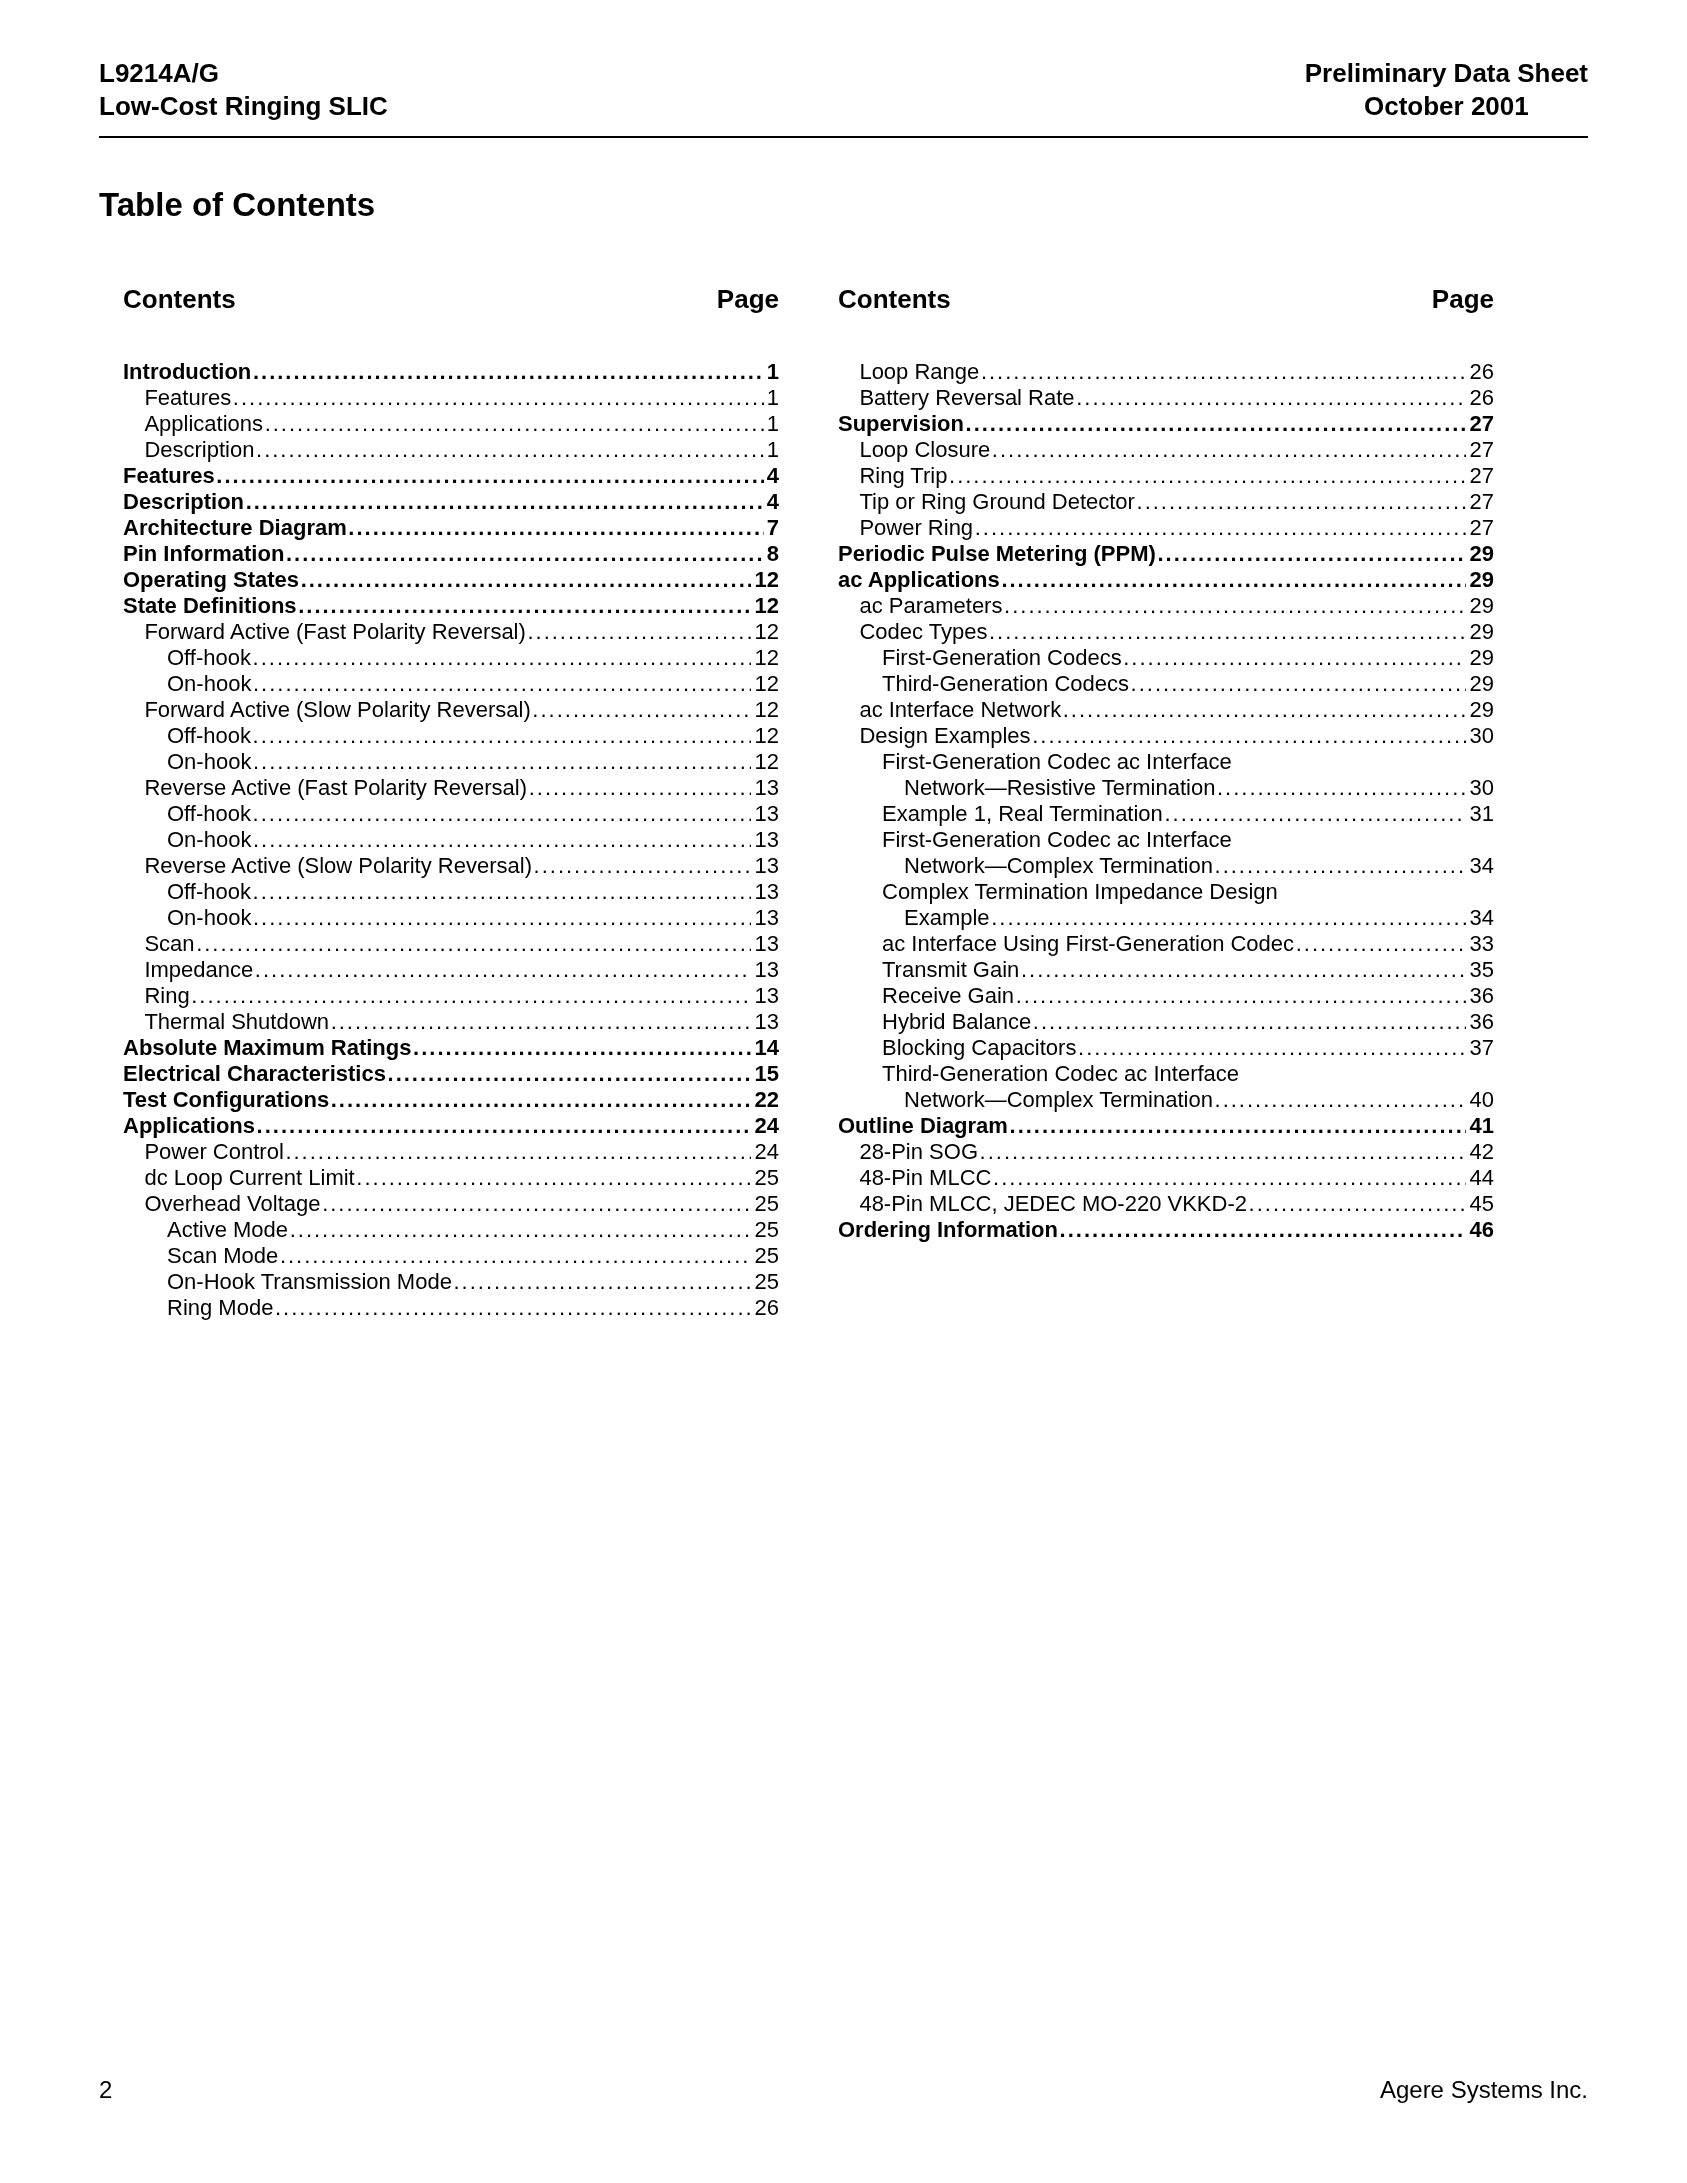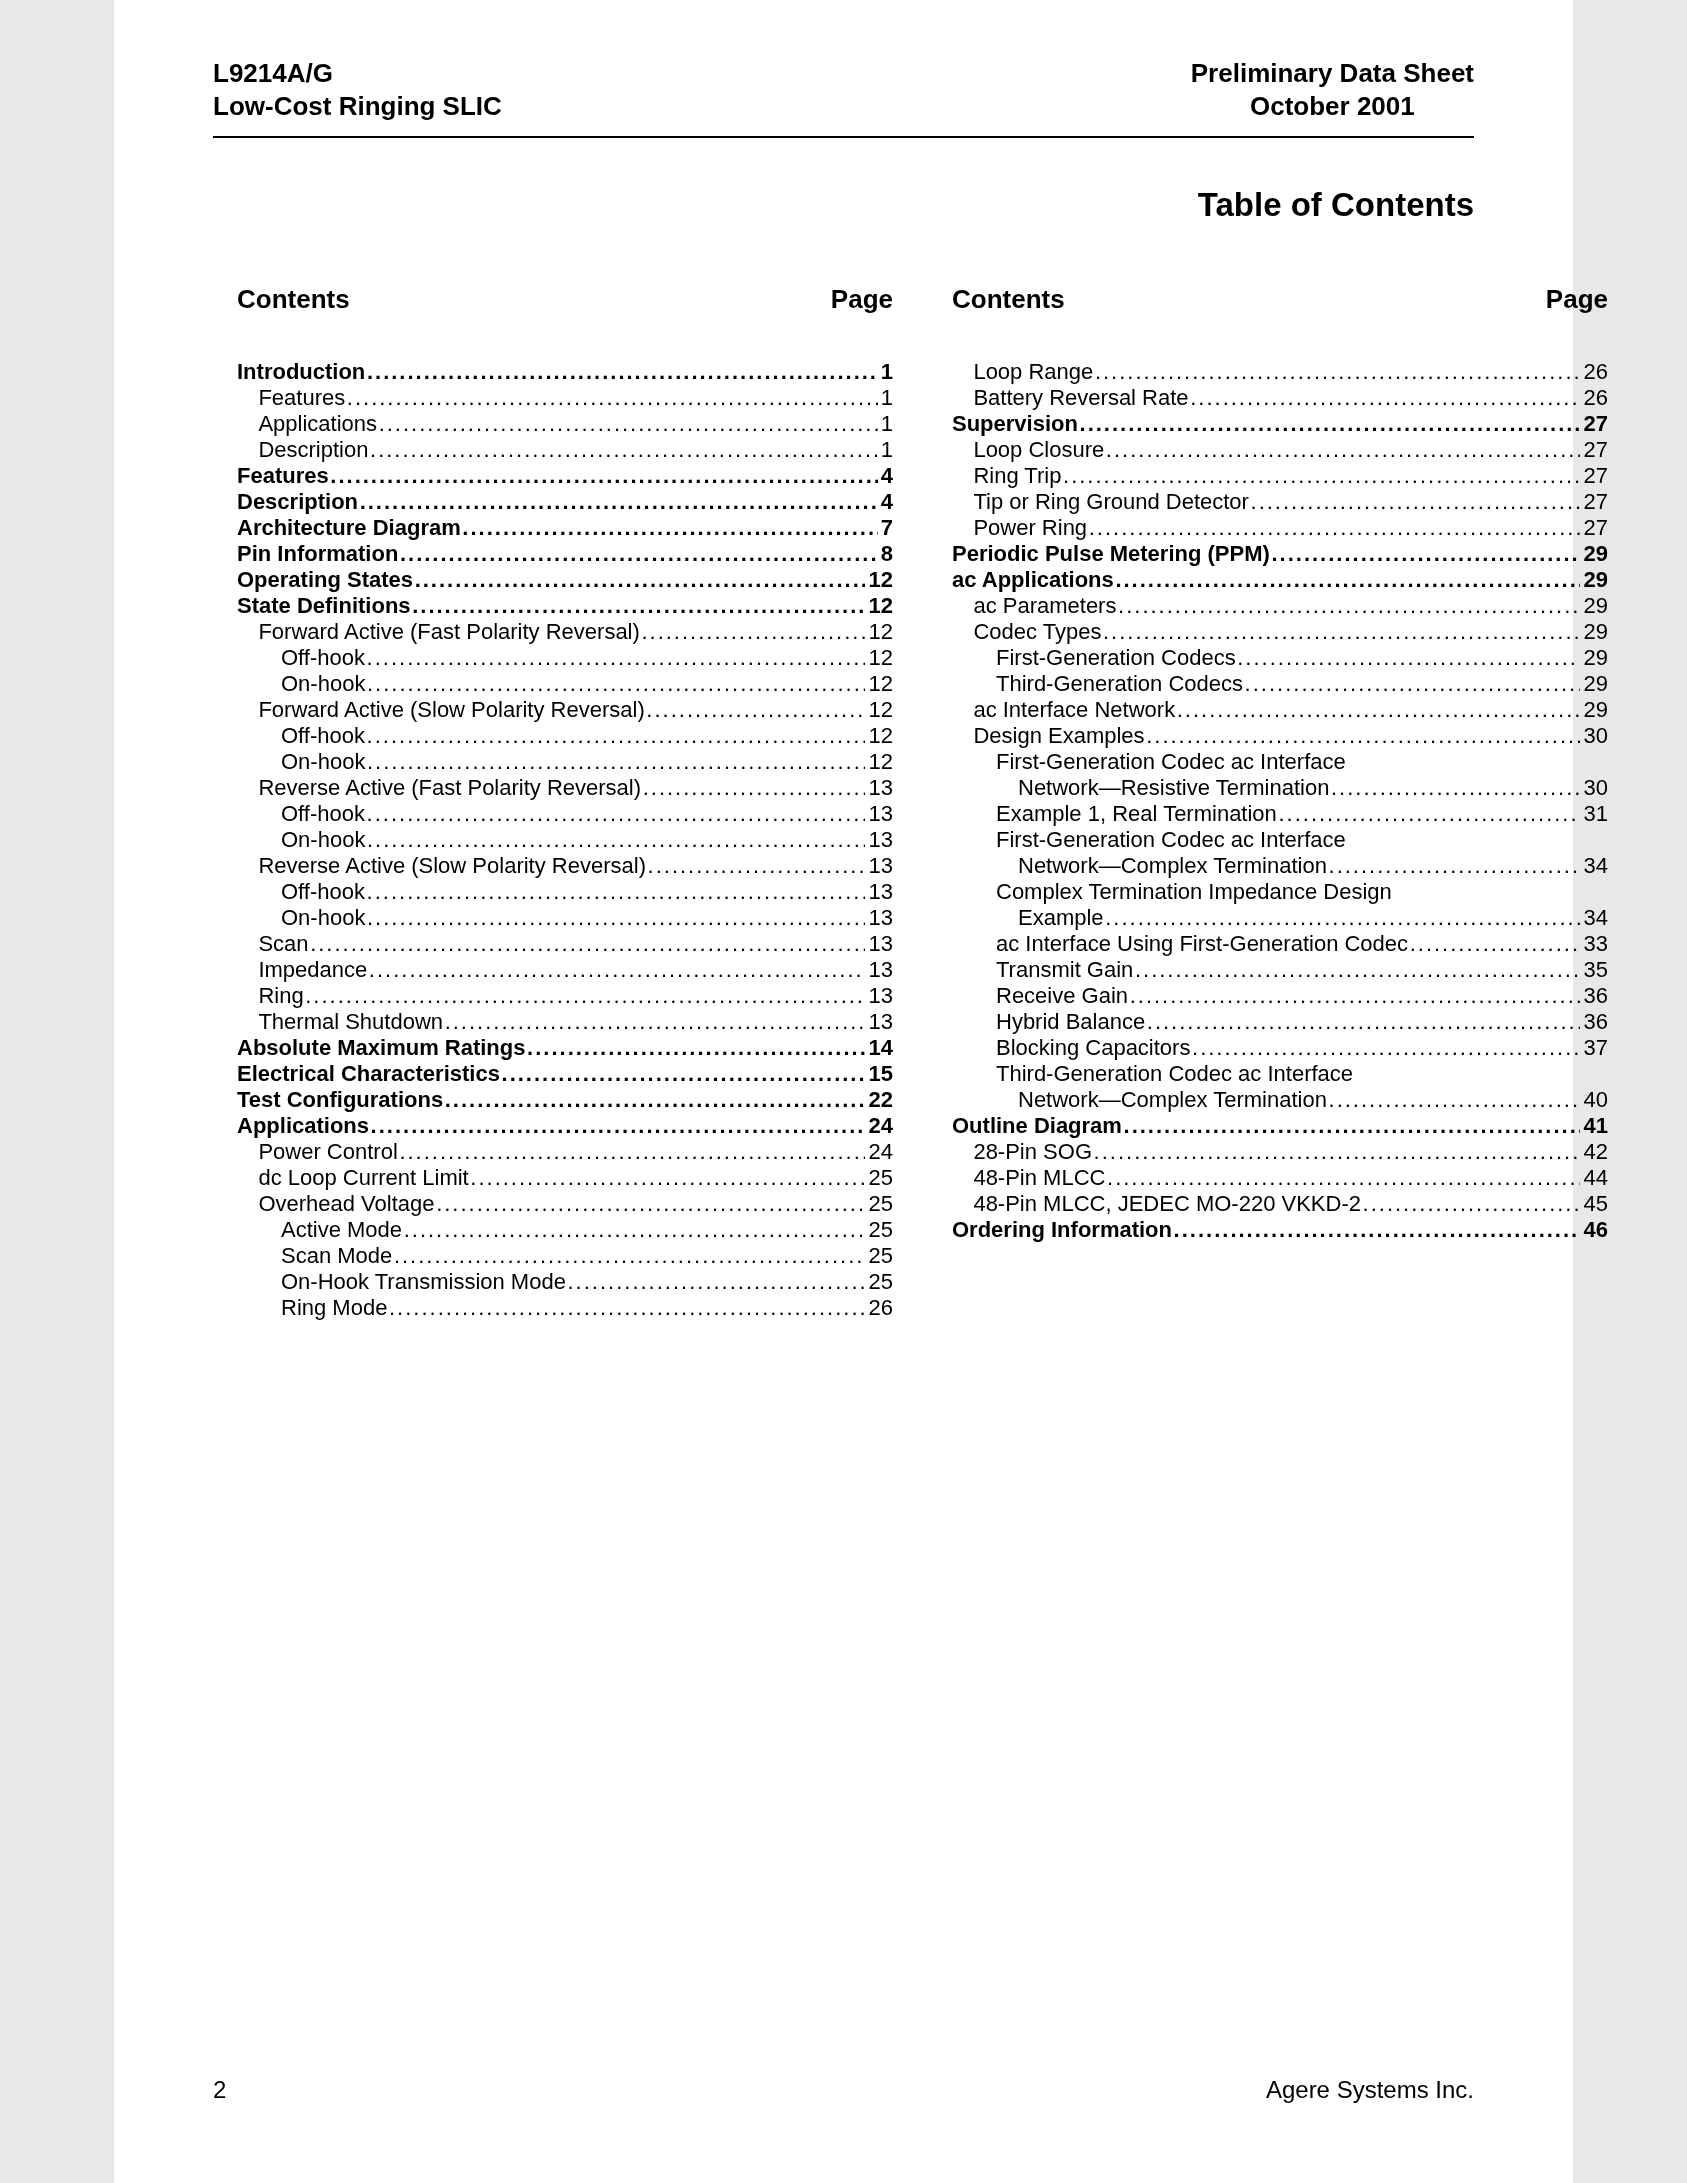--- a/index.html
+++ b/index.html
@@ -1,41 +1,41 @@
 <!DOCTYPE html>
 <html style="font-size:12.7px"><head>
 <meta charset="utf-8">
 <style>
   * { margin: 0; padding: 0; box-sizing: border-box; }
   html, body { background: #e8e8e8; }
   body { font-family: "Liberation Sans", sans-serif; color: #000; }
   .page {
     position: relative;
-    width: 1459px;
+    width: 1687px;
     height: 2183px;
     margin: 0 auto;
     background: #ffffff;
     padding: 57px 99px 0 99px;
   }
   .doc-header {
     display: flex;
     justify-content: space-between;
     align-items: flex-start;
     font-weight: bold;
     font-size: 26px;
     line-height: 33px;
   }
   .header-right { text-align: center; }
   .header-rule {
     height: 0;
     border-bottom: 2.4px solid #000;
     margin-top: 12.7px;
   }
   .toc-title {
-    text-align: right;
+    text-align: left;
     font-size: 33px;
     font-weight: bold;
     margin-top: 48px;
   }
   .toc-columns {
     display: flex;
     gap: 59px;
     margin-top: 60px;
     margin-left: 24px;
   }

